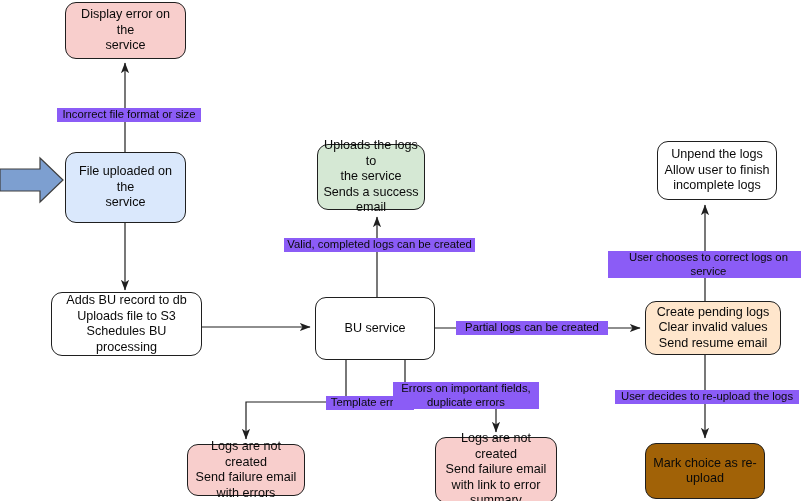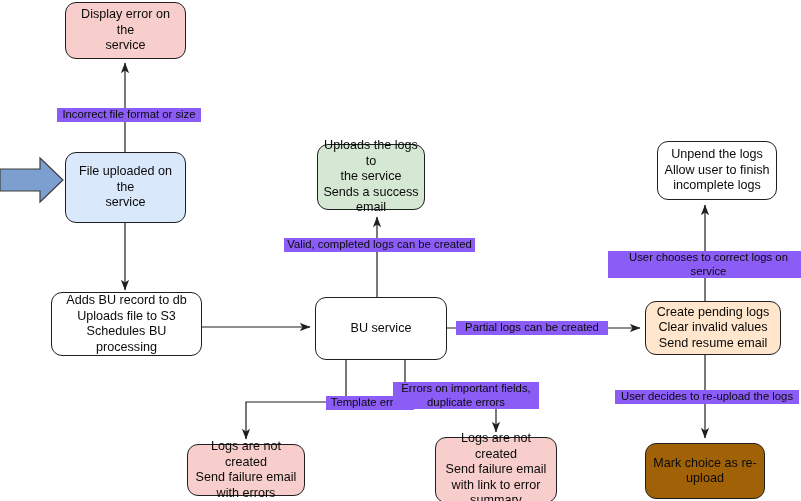--- a/index.html
+++ b/index.html
@@ -111,21 +111,21 @@
 
   <div class="node" style="left:51px; top:292px; width:151px; height:64px; background:#ffffff; border-color:#1f1f1f;">Adds BU record to db
 Uploads file to S3
 Schedules BU processing</div>
 
   <div class="node" style="left:317px; top:144px; width:108px; height:66px; background:#d5e8d4; border-color:#1f1f1f;">Uploads the logs to
 the service
 Sends a success
 email</div>
 
-  <div class="node" style="left:315px; top:297px; width:132px; height:63px; background:#ffffff; border-color:#1f1f1f;">BU service</div>
+  <div class="node" style="left:315px; top:297px; width:120px; height:63px; background:#ffffff; border-color:#1f1f1f;">BU service</div>
 
   <div class="node" style="left:645px; top:141px; width:120px; height:59px; background:#ffffff; border-color:#1f1f1f;margin-left:12px;">Unpend the logs
 Allow user to finish
 incomplete logs</div>
 
   <div class="node" style="left:645px; top:301px; width:136px; height:54px; background:#ffe6cc; border-color:#1f1f1f;">Create pending logs
 Clear invalid values
 Send resume email</div>
 
   <div class="node" style="left:187px; top:444px; width:118px; height:52px; background:#f8cecc; border-color:#1f1f1f;">Logs are not created

